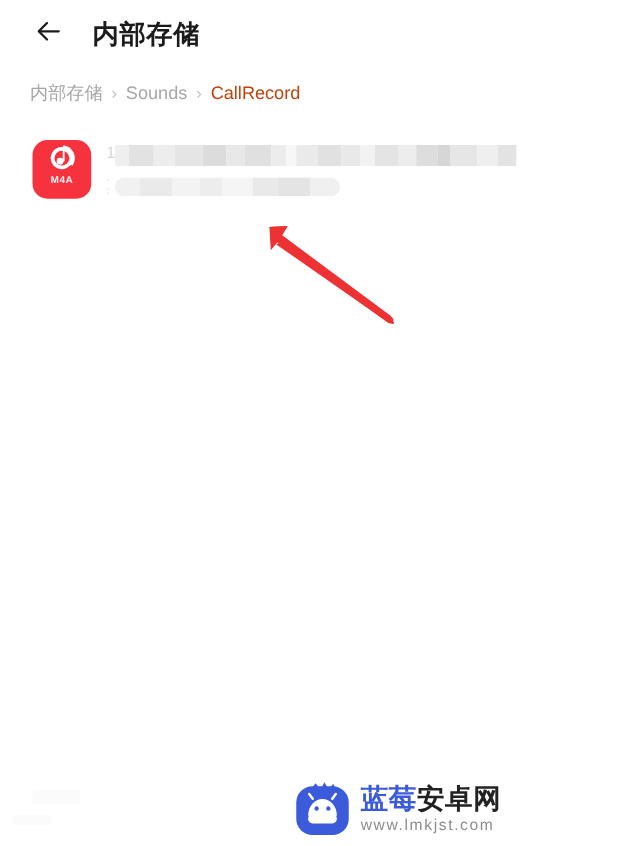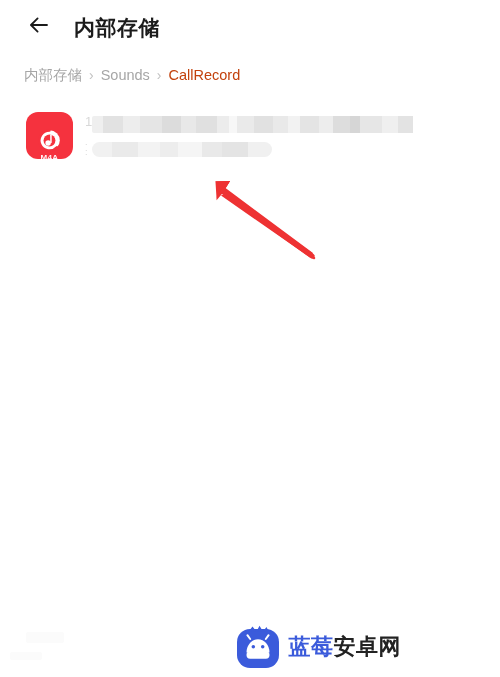--- a/index.html
+++ b/index.html
@@ -135,21 +135,21 @@
     width: 47px;
     height: 47px;
     border-radius: 12px;
     background: #f5323e;
     flex: 0 0 auto;
     position: relative;
     display: flex;
     flex-direction: column;
     align-items: center;
     justify-content: flex-start;
-    padding-top: 16px;
+    padding-top: 2px;
     box-sizing: border-box;
     overflow: hidden;
   }
   .file-icon .glyph {
     width: 25px;
     height: 25px;
     display: block;
   }
   .file-icon .ext {
     font-size: 8px;
@@ -380,16 +380,17 @@
         <path d="M14.2 14.0 L11.4 10.2" stroke="#ffffff" stroke-width="2" stroke-linecap="round"></path>
         <path d="M29.8 14.0 L32.6 10.2" stroke="#ffffff" stroke-width="2" stroke-linecap="round"></path>
         <circle cx="17.3" cy="21.8" r="1.75" fill="#3b5bdb"></circle>
         <circle cx="26.7" cy="21.8" r="1.75" fill="#3b5bdb"></circle>
       </svg>
     </span>
     <span class="wm-text">
       <span class="wm-title">
         <span class="blue">蓝莓</span><span class="dark">安卓网</span>
       </span>
+      <span class="wm-url">www.lmkjst.com</span>
     </span>
   </div>
 
 </div>
 
 </body></html>

